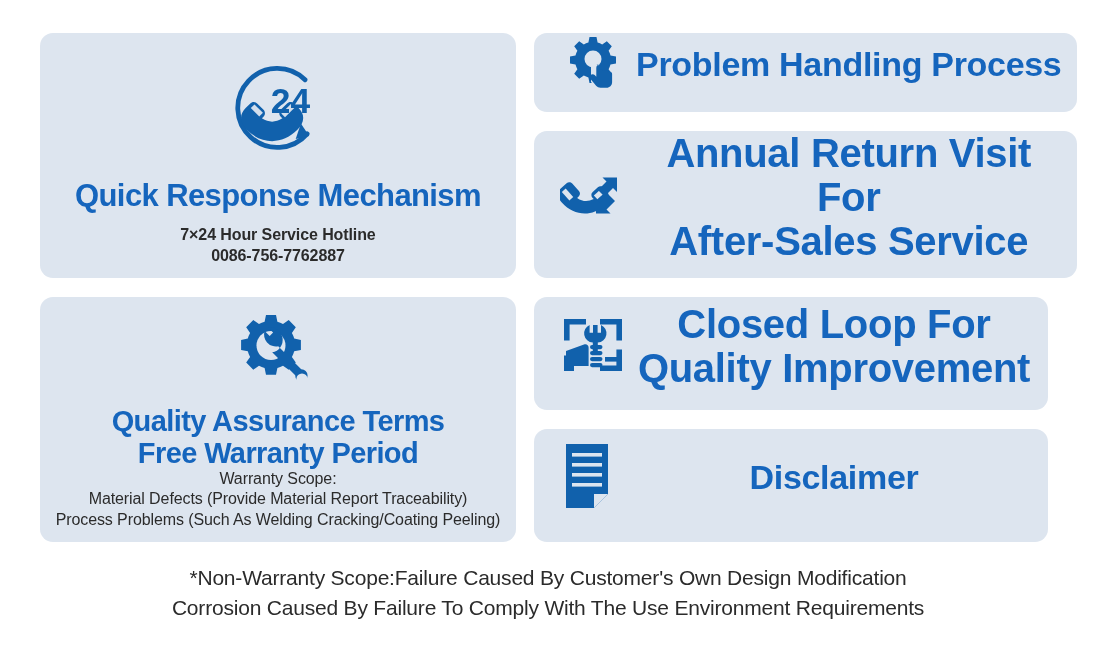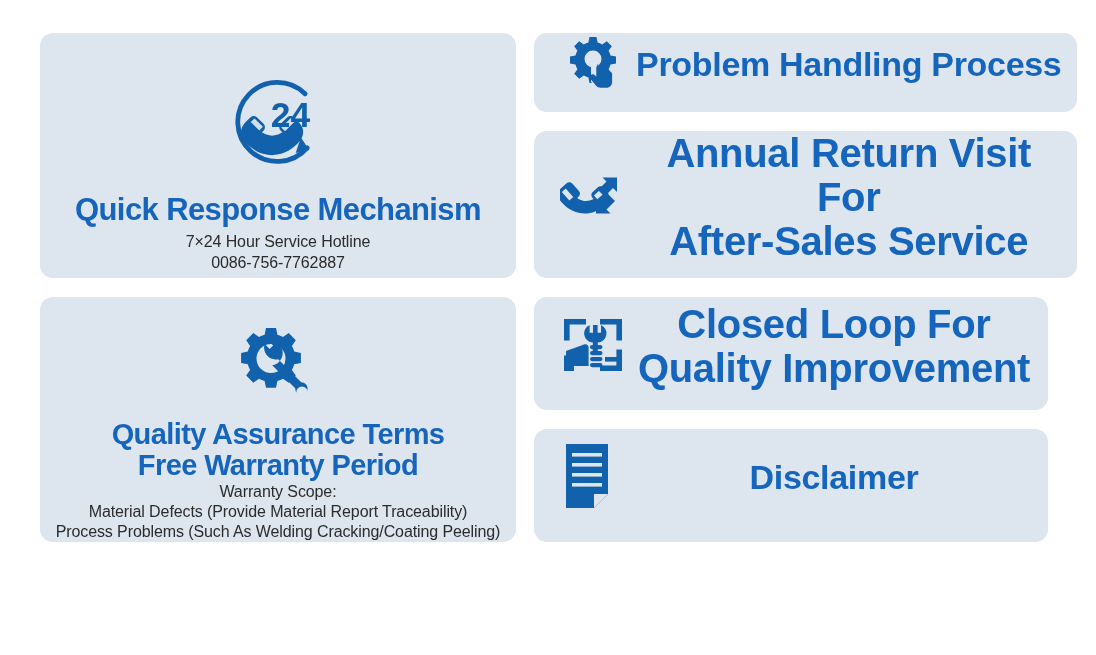--- a/index.html
+++ b/index.html
@@ -41,21 +41,21 @@
     border-radius: 13px;
     box-sizing: border-box;
     position: relative;
   }
 
   
   .card-left {
     display: flex;
     flex-direction: column;
     align-items: center;
-    justify-content: space-between;
+    justify-content: flex-end;
     padding: 18px 10px 12px;
   }
 
   
   .right-stack {
     display: grid;
     grid-template-rows: 1fr 1fr;
     row-gap: 19px;
   }
   .card-right {
@@ -142,21 +142,21 @@
                      L66 56 C66 53 64 51 61 51 L53 51 C50 51 48 53 48 56 L48 58
                      C40 56 36 52 34 44 L36 44 C39 44 41 42 41 39 L41 31 C41 28 39 26 36 26 Z" fill="#1161ac"></path>
             <path d="M33.5 29.5 L38.5 29.5 L38.5 41 L33.5 41 Z" fill="#dde5ef" opacity="0.95"></path>
             <path d="M50.5 54 L63.5 54 L63.5 59 L50.5 59 Z" fill="#dde5ef" opacity="0.95"></path>
           </g>
 
           <text x="62" y="52" text-anchor="middle" font-family="'Liberation Sans',sans-serif" font-size="34" font-weight="bold" fill="#1161ac">24</text>
         </svg>
       </div>
       <div class="lead-title">Quick Response Mechanism</div>
-      <div class="sub-text" style="margin-top:6px;">
+      <div class="sub-text" style="margin-top:13px;font-weight:bold;">
         <span class="line">7×24 Hour Service Hotline</span>
         <span class="line">0086-756-7762887</span>
       </div>
     </div>
 
     <div class="right-stack">
 
       <div class="card card-right">
         <div class="icon-wrap">
           <svg class="svg-icon" width="64" height="64" viewBox="0 0 64 64" aria-hidden="true">
@@ -267,14 +267,18 @@
             <rect x="8" y="41" width="30" height="3.6" fill="#dde5ef"></rect>
           </svg>
         </div>
         <div class="right-title title-1line">Disclaimer</div>
       </div>
 
     </div>
 
   </div>
 
+  <div class="footer-note">
+    <span class="line">*Non-Warranty Scope:Failure Caused By Customer's Own Design Modification</span>
+    <span class="line">Corrosion Caused By Failure To Comply With The Use Environment Requirements</span>
+  </div>
 
 </div>
 
 </body></html>

